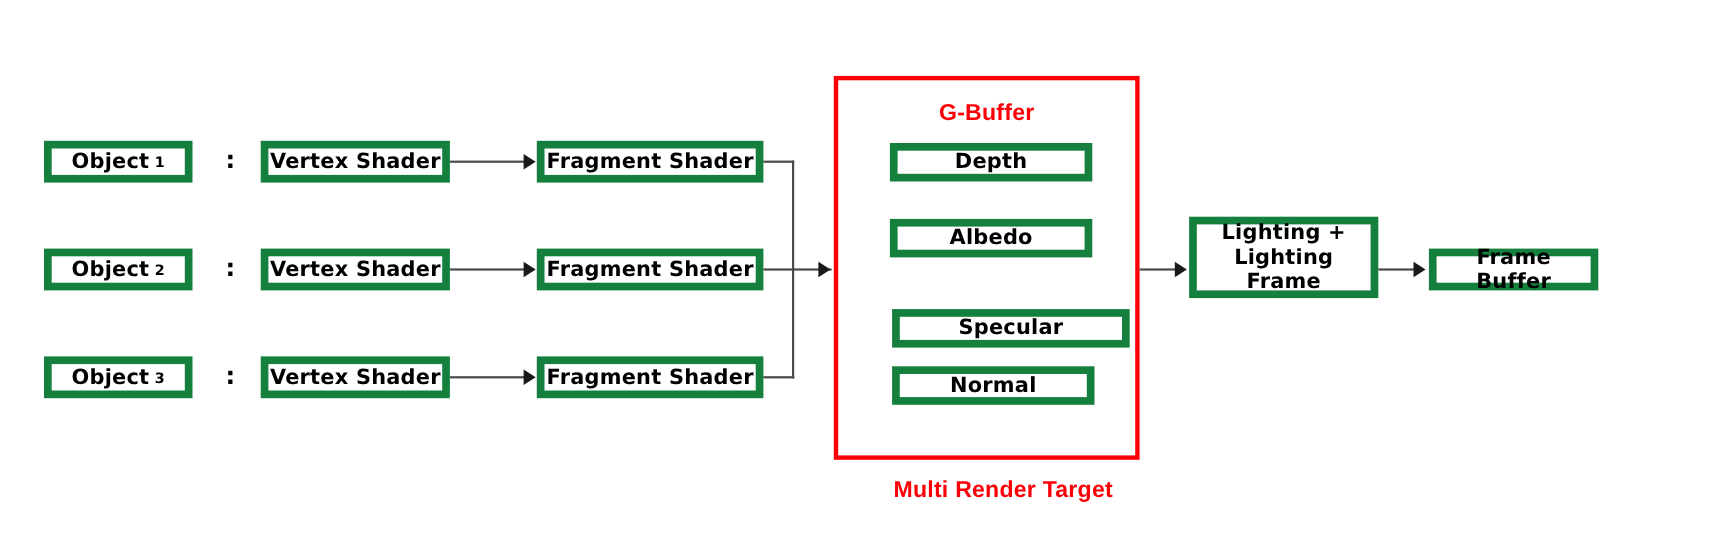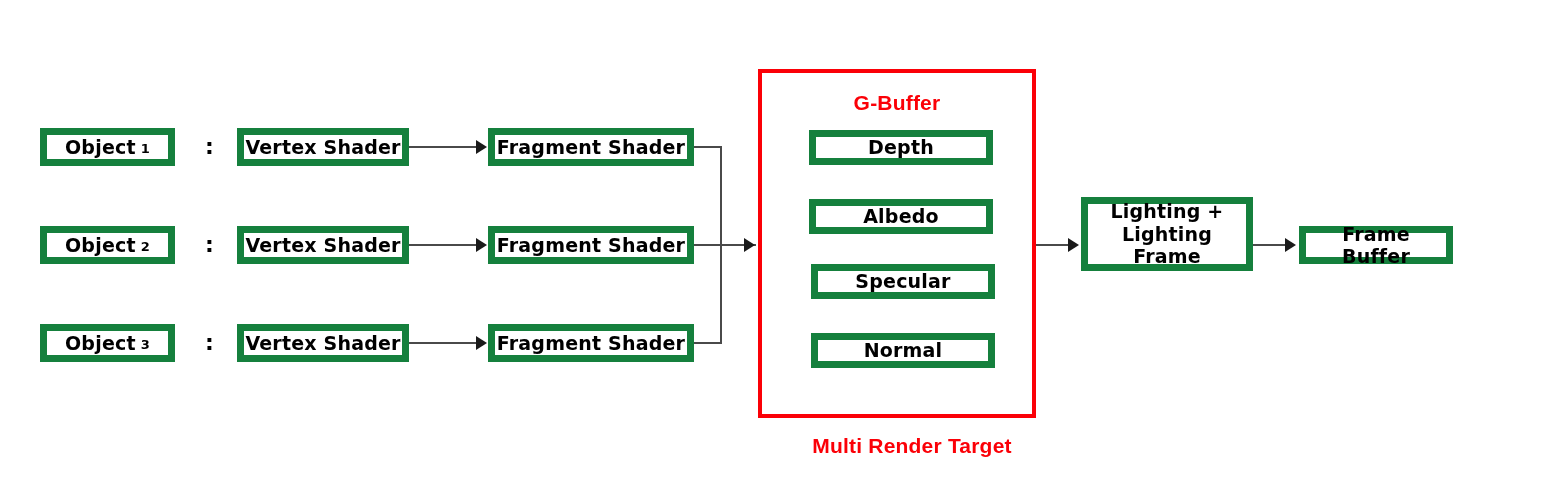--- a/index.html
+++ b/index.html
@@ -144,21 +144,21 @@
   <div class="arrowhead" style="left:744px; top:238px;"></div>
 
   <div class="red-text" style="left:758px; top:45px; width:278px;">G-Buffer</div>
 
   <div id="gbuffer-container" style="left:758px; top:69px; width:278px; height:349px;">
 
     <div class="box gbuf-slot" style="left:47px; top:57px; width:184px; height:35px;">Depth</div>
 
     <div class="box gbuf-slot" style="left:47px; top:126px; width:184px; height:35px;">Albedo</div>
 
-    <div class="box gbuf-slot" style="left:49px; top:191px; width:184px; height:35px;">Specular</div>
+    <div class="box gbuf-slot" style="left:49px; top:208px; width:216px; height:35px;">Specular</div>
 
     <div class="box gbuf-slot" style="left:49px; top:260px; width:184px; height:35px;">Normal</div>
 
     <div class="red-text" style="left:0px; top:315px; width:300px;">Multi Render Target</div>
   </div>
 
   <div class="hline" style="left:1036px; top:244px; width:36px;"></div>
   <div class="arrowhead" style="left:1068px; top:238px;"></div>
 
   <div class="box" style="left:1081px; top:197px; width:172px; height:74px; flex-direction:column;">

